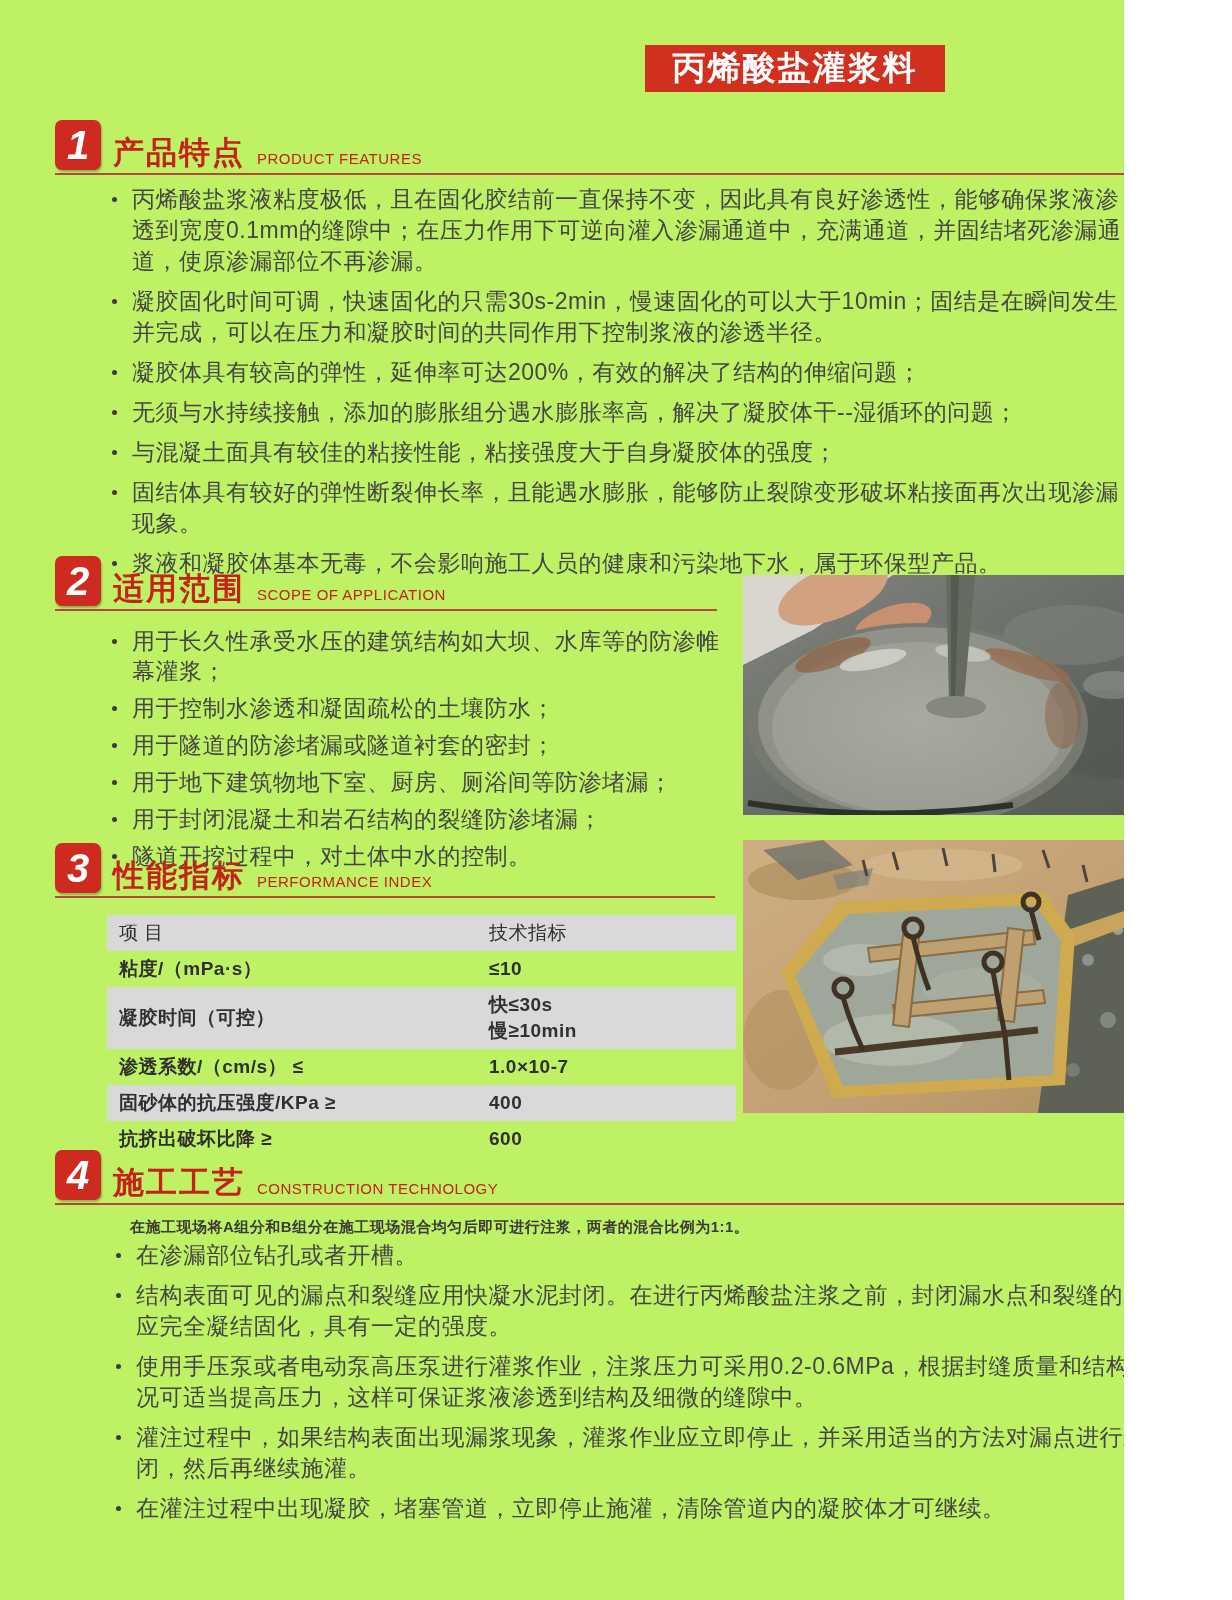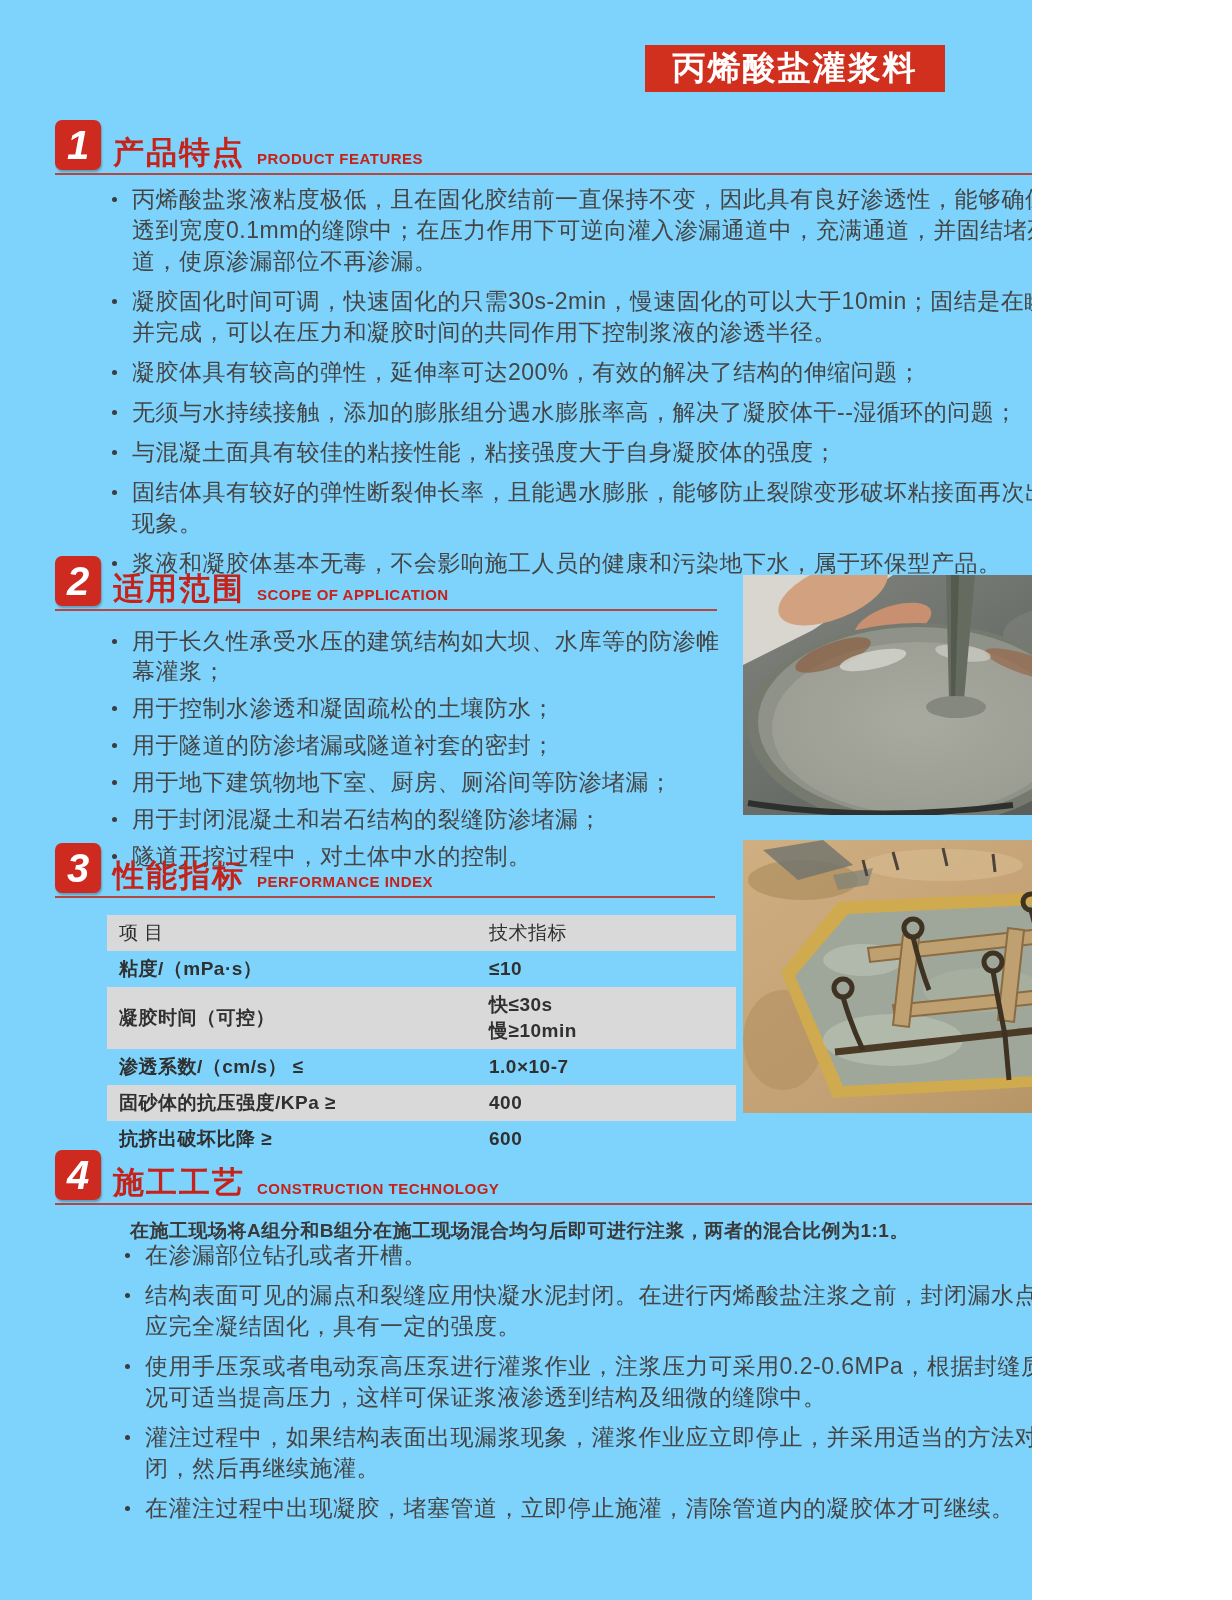--- a/index.html
+++ b/index.html
@@ -1,52 +1,52 @@
 <!DOCTYPE html>
 <html><head>
 <meta charset="utf-8">
 <style>
   html,body{margin:0;padding:0;background:#ffffff;}
   #page{
-    position:relative;width:1032px;height:1600px;background:#7dd3fc;overflow:hidden;
+    position:relative;width:1124px;height:1600px;background:#bef264;overflow:hidden;
     font-family:"Liberation Sans","DejaVu Sans",sans-serif;color:#3f3f3f;
   }
   
   .banner{
     position:absolute;left:645px;top:45px;width:300px;height:47px;
     background:#d2301f;color:#ffffff;display:flex;align-items:center;justify-content:center;
     font-size:33px;font-weight:bold;letter-spacing:2px;
   }
   
   .sec-header{
     position:absolute;display:flex;align-items:flex-end;gap:12px;
     border-bottom:2px solid #b6473f;padding-bottom:3px;
   }
   .sec-num{
     width:46px;height:50px;background:#cf2a20;border-radius:7px;
     color:#ffffff;font-size:40px;font-weight:bold;font-style:italic;
     display:flex;align-items:center;justify-content:center;
     box-shadow:1px 2px 2px rgba(0,0,0,.25);flex:0 0 auto;
   }
   .sec-title{font-size:31px;font-weight:bold;color:#c5221a;letter-spacing:2px;line-height:1;padding-bottom:2px;}
-  .sec-sub{font-size:15px;font-weight:bold;color:#c5221a;letter-spacing:.5px;line-height:1;padding-bottom:4px;}
+  .sec-sub{font-size:15px;font-weight:normal;color:#c5221a;letter-spacing:.5px;line-height:1;padding-bottom:4px;}
   
   ul.blist{position:absolute;list-style:none;margin:0;padding:0;}
   ul.blist li{
     position:relative;padding-left:26px;font-size:23px;line-height:31px;
     color:#454545;margin-bottom:8px;letter-spacing:.5px;
   }
   ul.blist li::before{
     content:"";position:absolute;left:6px;top:13px;width:5px;height:5px;border-radius:50%;background:#3c3c3c;
   }
   ul.blist.wide li{margin-bottom:9px;}
   ul.blist.scope li{line-height:30px;margin-bottom:7px;}
   
   .intro{
-    position:absolute;font-size:19px;font-weight:bold;color:#3a3a3a;letter-spacing:.5px;line-height:28px;
+    position:absolute;font-size:15px;font-weight:bold;color:#3a3a3a;letter-spacing:.5px;line-height:28px;
   }
   
   table.perf{position:absolute;border-collapse:collapse;table-layout:fixed;}
   table.perf td,table.perf th{
     font-size:19px;color:#303030;text-align:left;font-weight:bold;
     padding:5px 0 5px 12px;vertical-align:middle;letter-spacing:.5px;
   }
   table.perf tr.gray{background:#d9d9d9;}
   table.perf tr.head th{font-weight:normal;margin-top:47px;}
   table.perf .c1{width:358px;}
@@ -225,21 +225,21 @@
   </div>
 
   <div class="sec-header" style="left:55px;top:1150px;width:1080px;">
     <div class="sec-num">4</div>
     <div class="sec-title">施工工艺</div>
     <div class="sec-sub">CONSTRUCTION TECHNOLOGY</div>
   </div>
 
   <p class="intro" style="left:130px;top:1198px;width:1000px;">在施工现场将A组分和B组分在施工现场混合均匀后即可进行注浆，两者的混合比例为1:1。</p>
 
-  <ul class="blist wide" style="left:119px;top:1240px;width:1060px;">
+  <ul class="blist wide" style="left:110px;top:1240px;width:1060px;">
     <li>在渗漏部位钻孔或者开槽。</li>
     <li>结构表面可见的漏点和裂缝应用快凝水泥封闭。在进行丙烯酸盐注浆之前，封闭漏水点和裂缝的水泥应完全凝结固化，具有一定的强度。</li>
     <li>使用手压泵或者电动泵高压泵进行灌浆作业，注浆压力可采用0.2-0.6MPa，根据封缝质量和结构情况可适当提高压力，这样可保证浆液渗透到结构及细微的缝隙中。</li>
     <li>灌注过程中，如果结构表面出现漏浆现象，灌浆作业应立即停止，并采用适当的方法对漏点进行封闭，然后再继续施灌。</li>
     <li>在灌注过程中出现凝胶，堵塞管道，立即停止施灌，清除管道内的凝胶体才可继续。</li>
   </ul>
 
 </div>
 
 </body></html>

